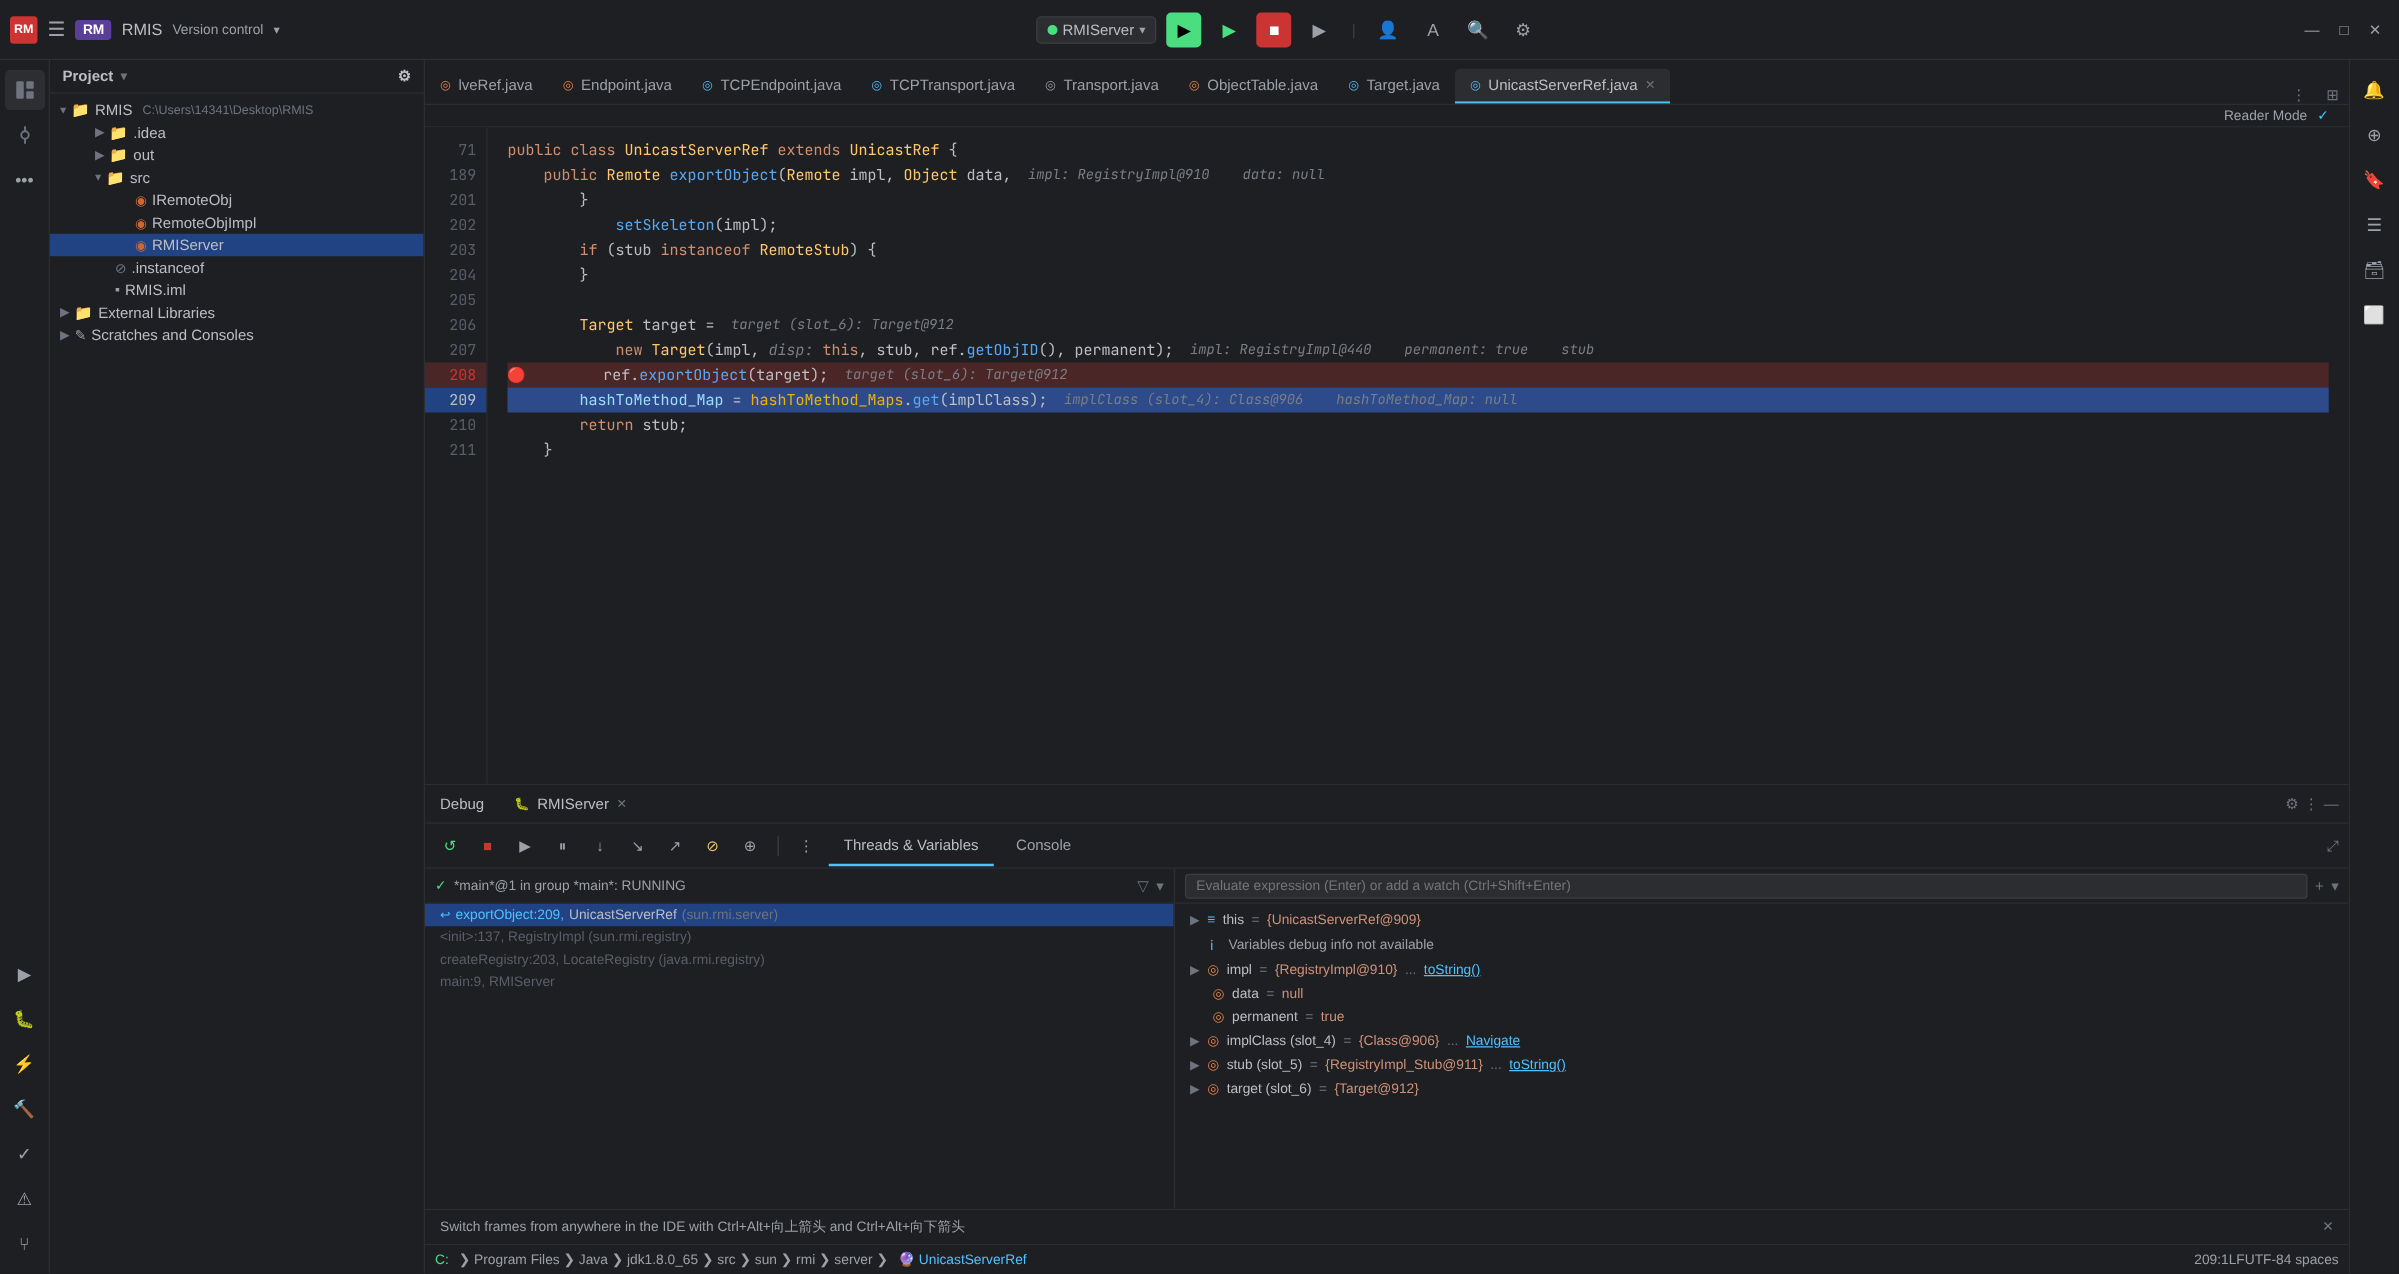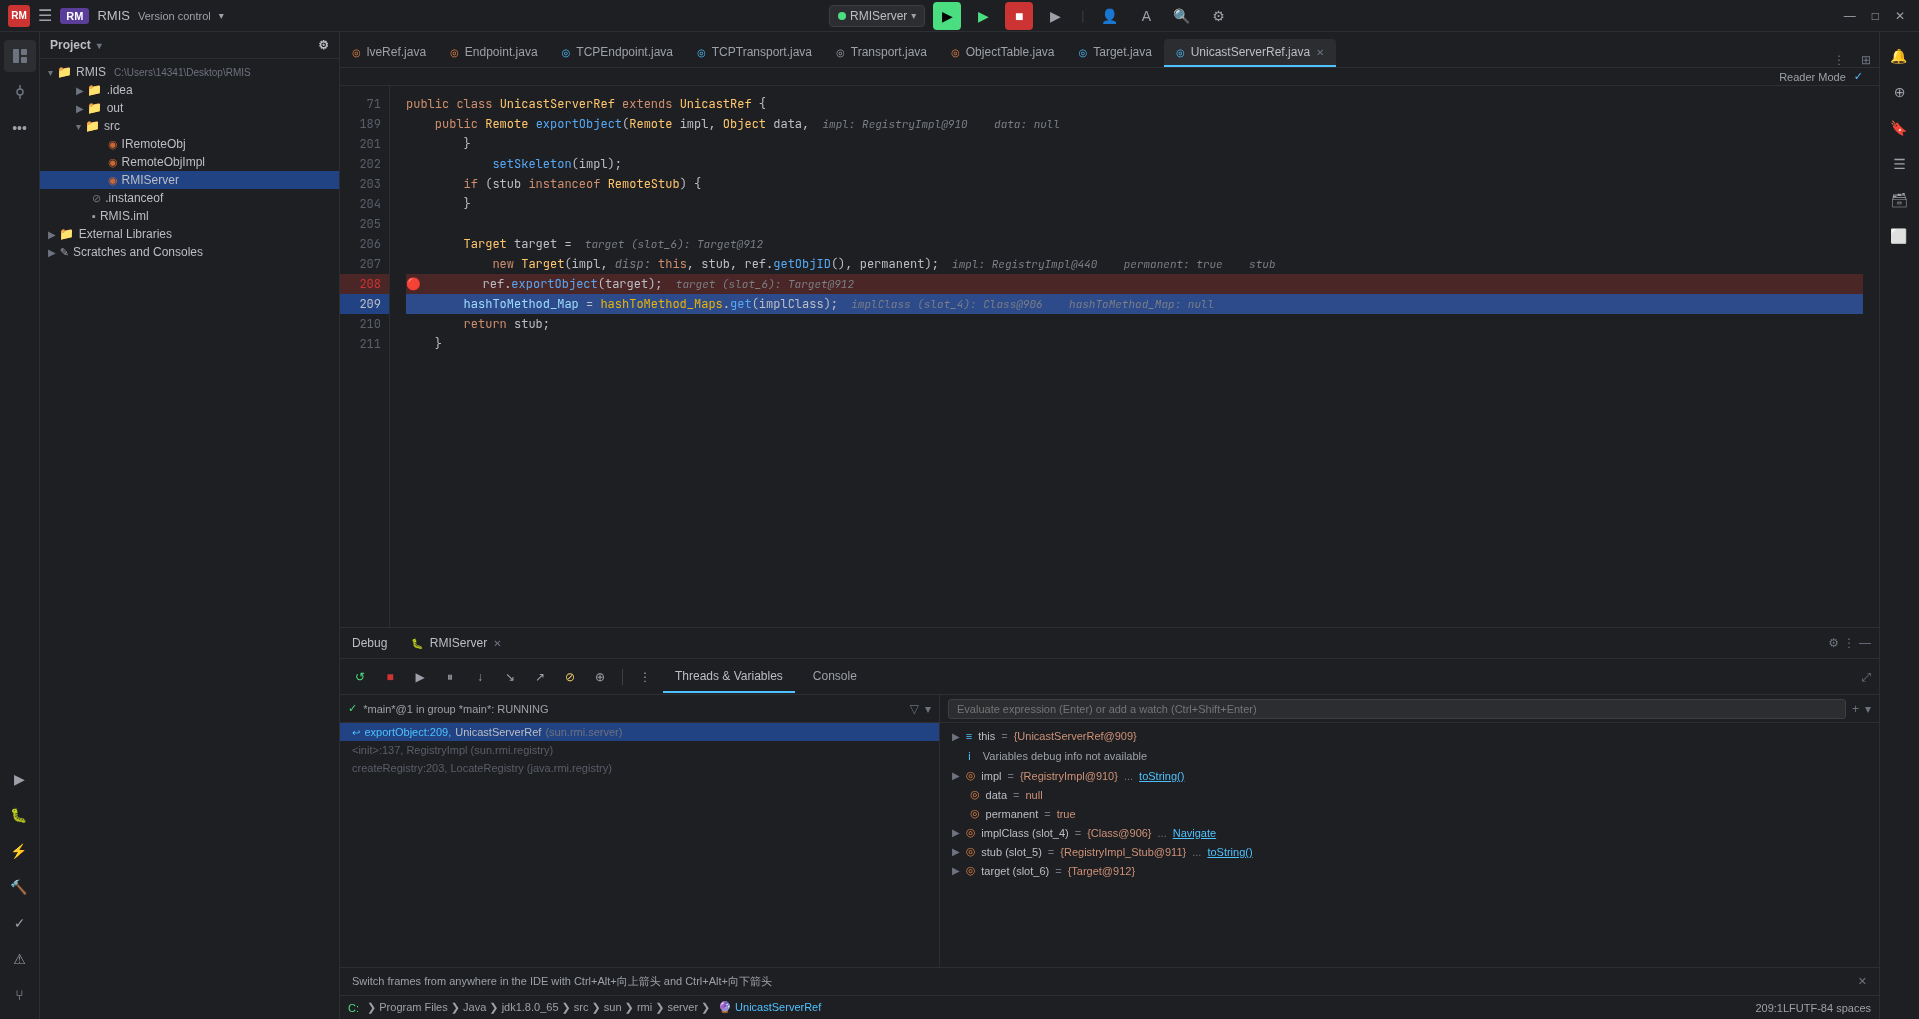--- a/index.html
+++ b/index.html
@@ -10,21 +10,21 @@
       font-size: 12px;
       width: 1919px;
       height: 1019px;
       overflow: hidden;
       display: flex;
       flex-direction: column;
     }
 
     
     .titlebar {
-      height: 32px;
+      height: 48px;
       background: #1e1f22;
       display: flex;
       align-items: center;
       padding: 0 8px;
       border-bottom: 1px solid #2d2e32;
       flex-shrink: 0;
     }
     .titlebar-left {
       display: flex;
       align-items: center;
@@ -799,20 +799,23 @@
               <span class="frame-method">exportObject:209,</span>
               <span class="frame-class"> UnicastServerRef</span>
               <span class="frame-pkg"> (sun.rmi.server)</span>
             </div>
             <div class="frame-item">
               <span class="frame-grayed">&lt;init&gt;:137, RegistryImpl (sun.rmi.registry)</span>
             </div>
             <div class="frame-item">
               <span class="frame-grayed">createRegistry:203, LocateRegistry (java.rmi.registry)</span>
             </div>
+            <div class="frame-item">
+              <span class="frame-grayed">main:9, RMIServer</span>
+            </div>
           </div>
         </div>
 
         <div class="variables-panel">
 
           <div class="variables-toolbar">
             <input type="text" style="flex: 1 1 0%; background: rgb(43, 45, 48); border: 1px solid rgb(60, 63, 65); border-radius: 3px; padding: 3px 8px; color: rgb(157, 160, 168); font-size: 11px; outline: none;" placeholder="Evaluate expression (Enter) or add a watch (Ctrl+Shift+Enter)">
             <span style="color:#6e7380;cursor:pointer;">+</span>
             <span style="color:#6e7380;cursor:pointer;">▾</span>
           </div>

